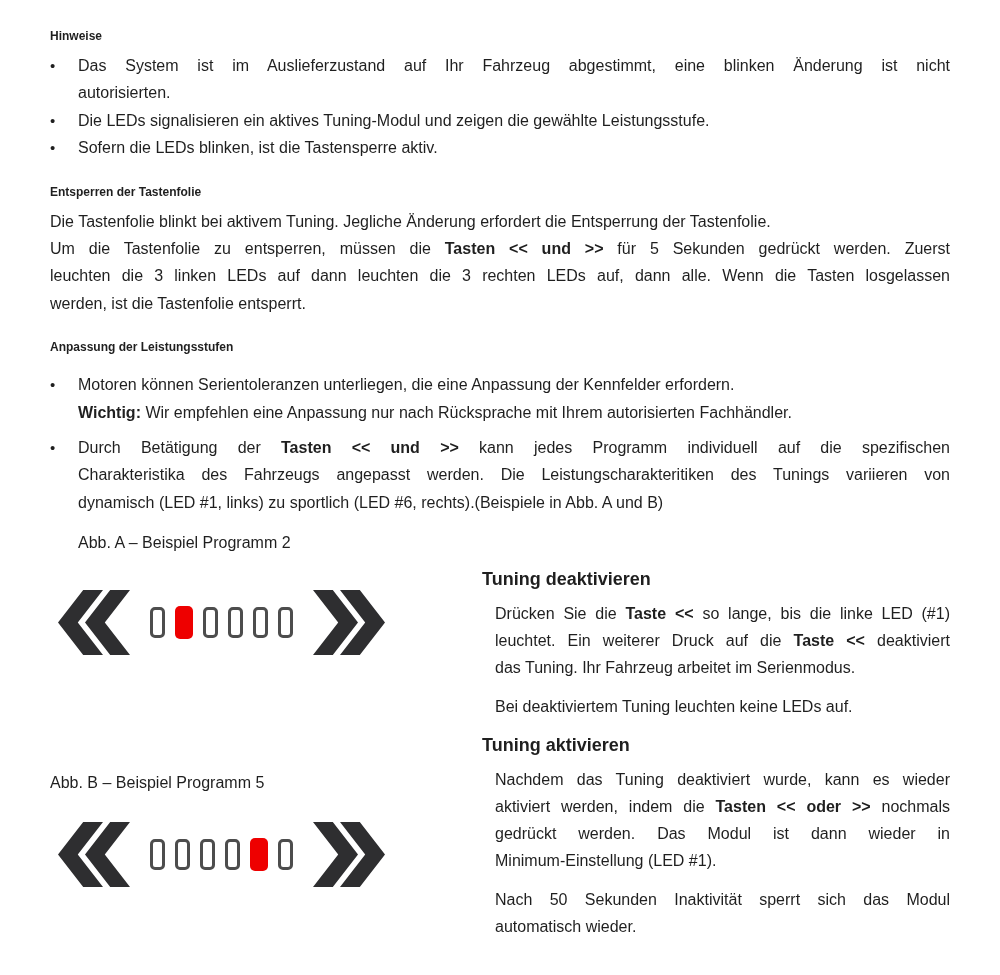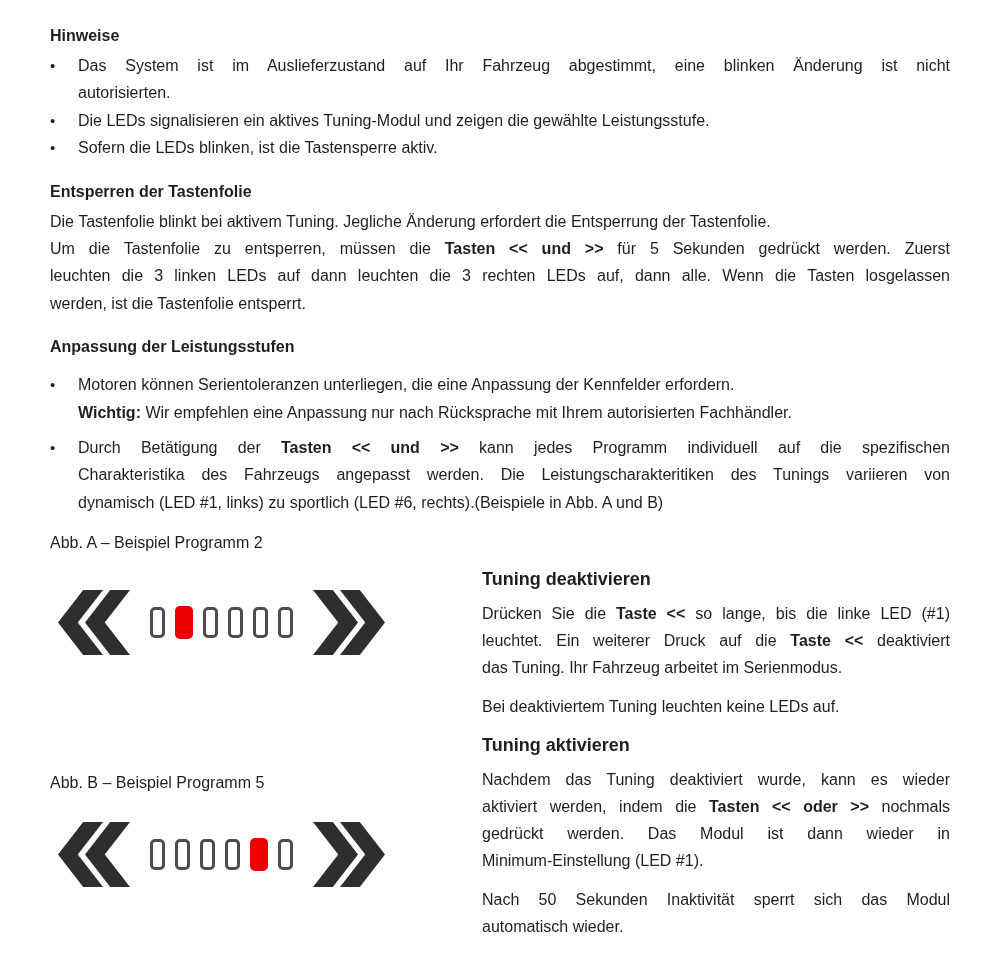--- a/index.html
+++ b/index.html
@@ -1,46 +1,46 @@
 <!DOCTYPE html>
 <html><head>
 <meta charset="utf-8">
 <style>
   html,body{margin:0;padding:0;background:#ffffff;}
   body{width:1000px;height:975px;overflow:hidden;
        font-family:"Liberation Sans", sans-serif;color:#1f1f1f;}
   .page{position:relative;padding:26px 50px 0 50px;width:900px;}
-  h2.sec{font-size:16px;line-height:20px;font-weight:bold;margin:0 0 6px 0;}
+  h2.sec{font-size:12px;line-height:20px;font-weight:bold;margin:0 0 6px 0;}
   .block{margin:0 0 20px 0;}
   .brow{display:flex;}
   .bmark{flex:0 0 28px;width:28px;line-height:27.4px;font-size:15px;}
   .bbody{flex:1;min-width:0;}
   .ln{font-size:16px;line-height:27.4px;}
   .j{text-align:justify;text-align-last:justify;}
   .hgap{height:8px;}
   .mb28{margin-bottom:28px;}
 
   
   .figrow{position:relative;height:428px;margin-top:8px;}
   .figlabel{position:absolute;left:0;font-size:16px;line-height:22px;}
-  .figlabel.a{top:8px;}
+  .figlabel.a{top:8px;margin-left:28px;}
   .figlabel.b{top:248px;}
   .figure{position:absolute;left:8px;display:flex;align-items:center;gap:20px;height:80px;}
   .figure.a{top:58px;}
   .figure.b{top:290px;}
   .chev{display:block;}
   .chev polygon{fill:#2e2e30;}
   .strip{display:flex;align-items:center;gap:10px;}
   .led{width:15px;height:31px;box-sizing:border-box;border:3px solid #4d4d4d;
        border-radius:5px;background:#ffffff;}
   .led.on{width:18px;height:33px;border:none;background:#ee0000;border-radius:5px;}
 
   .rcol{position:absolute;left:432px;top:44px;width:468px;}
   .rcol h3{font-size:18px;line-height:22px;font-weight:bold;margin:0 0 10px 0;}
-  .rcol .rp{margin:0 0 12px 0;}
+  .rcol .rp{margin:0 0 12px 13px;}
   .rcol .ln{font-size:16px;line-height:27px;}
   .rcol h3.second{margin-top:2px;}
 </style>
 </head>
 <body>
 
 <div class="page">
 
   <h2 class="sec">Hinweise</h2>
   <div class="block">

